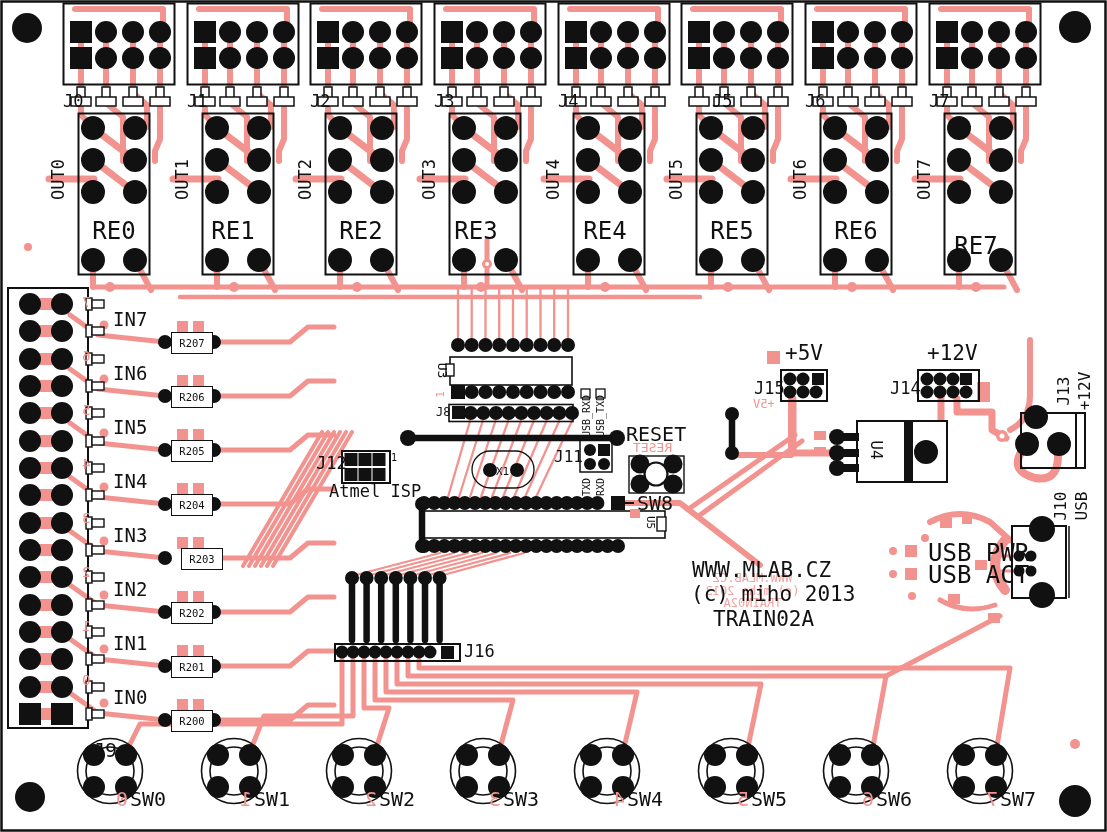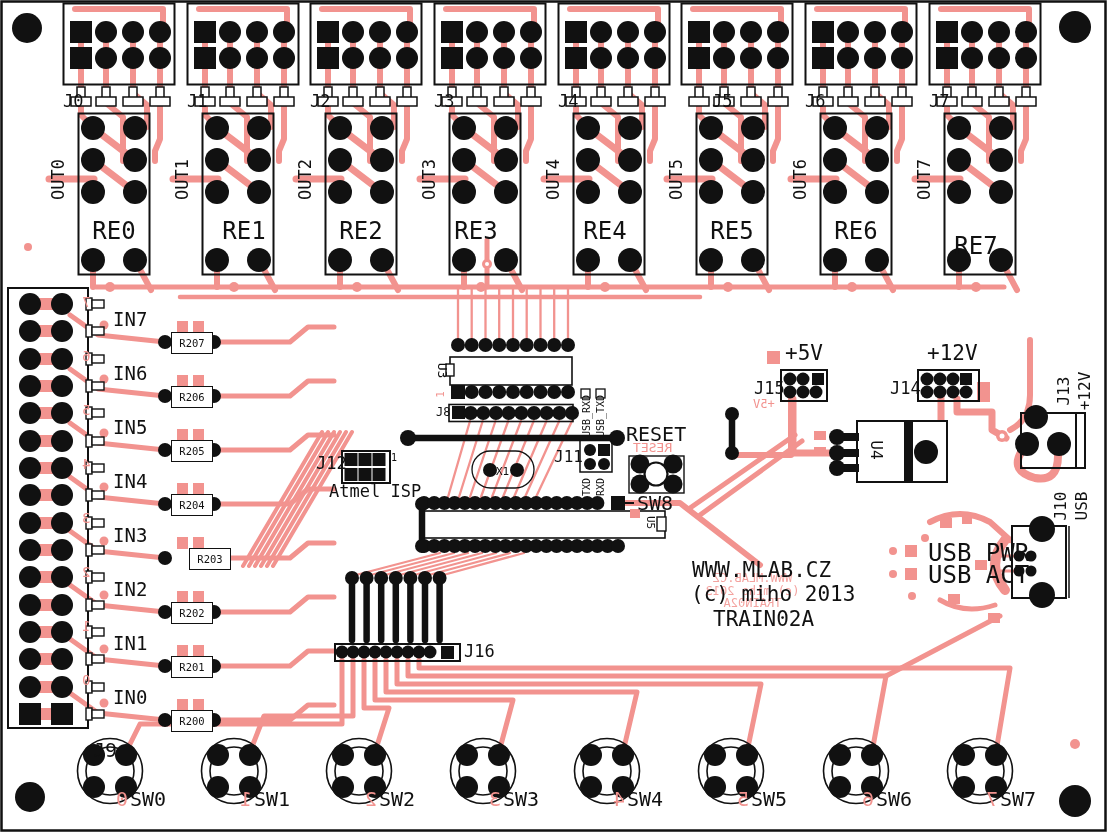--- a/index.html
+++ b/index.html
@@ -537,21 +537,21 @@
 <span class="lbl f17 v" style="left:23px;top:171px;width:70px">OUT0</span>
 <span class="lbl f17 v" style="left:147px;top:171px;width:70px">OUT1</span>
 <span class="lbl f17 v" style="left:270px;top:171px;width:70px">OUT2</span>
 <span class="lbl f17 v" style="left:394px;top:171px;width:70px">OUT3</span>
 <span class="lbl f17 v" style="left:518px;top:171px;width:70px">OUT4</span>
 <span class="lbl f17 v" style="left:641px;top:171px;width:70px">OUT5</span>
 <span class="lbl f17 v" style="left:765px;top:171px;width:70px">OUT6</span>
 <span class="lbl f17 v" style="left:889px;top:171px;width:70px">OUT7</span>
 
 <span class="lbl f18 ctr" style="left:78px;top:219px;width:72px">RE0</span>
-<span class="lbl f18 ctr" style="left:208px;top:219px;width:72px">RE1</span>
+<span class="lbl f18 ctr" style="left:197px;top:219px;width:72px">RE1</span>
 <span class="lbl f18 ctr" style="left:325px;top:219px;width:72px">RE2</span>
 <span class="lbl f18 ctr" style="left:440px;top:219px;width:72px">RE3</span>
 <span class="lbl f18 ctr" style="left:573px;top:219px;width:64px">RE4</span>
 <span class="lbl f18 ctr" style="left:696px;top:219px;width:72px">RE5</span>
 <span class="lbl f18 ctr" style="left:820px;top:219px;width:72px">RE6</span>
 <span class="lbl f18 ctr" style="left:944px;top:234px;width:64px">RE7</span>
 
 <span class="lbl f19" style="left:113px;top:310px">IN7</span>
 <span class="lbl f19" style="left:113px;top:364px">IN6</span>
 <span class="lbl f19" style="left:113px;top:418px">IN5</span>
@@ -566,21 +566,21 @@
 <span class="lbl f14 cu mir" style="left:82px;top:457px">4</span>
 <span class="lbl f14 cu mir" style="left:82px;top:511px">3</span>
 <span class="lbl f14 cu mir" style="left:82px;top:565px">2</span>
 <span class="lbl f14 cu mir" style="left:82px;top:619px">1</span>
 <span class="lbl f14 cu mir" style="left:82px;top:673px">0</span>
 
 <div class="rbox" style="left:171px;top:332px">R207</div>
 <div class="rbox" style="left:171px;top:386px">R206</div>
 <div class="rbox" style="left:171px;top:440px">R205</div>
 <div class="rbox" style="left:171px;top:494px">R204</div>
-<div class="rbox" style="left:189px;top:548px">R203</div>
+<div class="rbox" style="left:181px;top:548px">R203</div>
 <div class="rbox" style="left:171px;top:602px">R202</div>
 <div class="rbox" style="left:171px;top:656px">R201</div>
 <div class="rbox" style="left:171px;top:710px">R200</div>
 
 <span class="lbl f20" style="left:93px;top:740px">J9</span>
 
 <span class="lbl f20" style="left:130px;top:789px">SW0</span>
 <span class="lbl f20" style="left:254px;top:789px">SW1</span>
 <span class="lbl f20" style="left:379px;top:789px">SW2</span>
 <span class="lbl f20" style="left:503px;top:789px">SW3</span>

